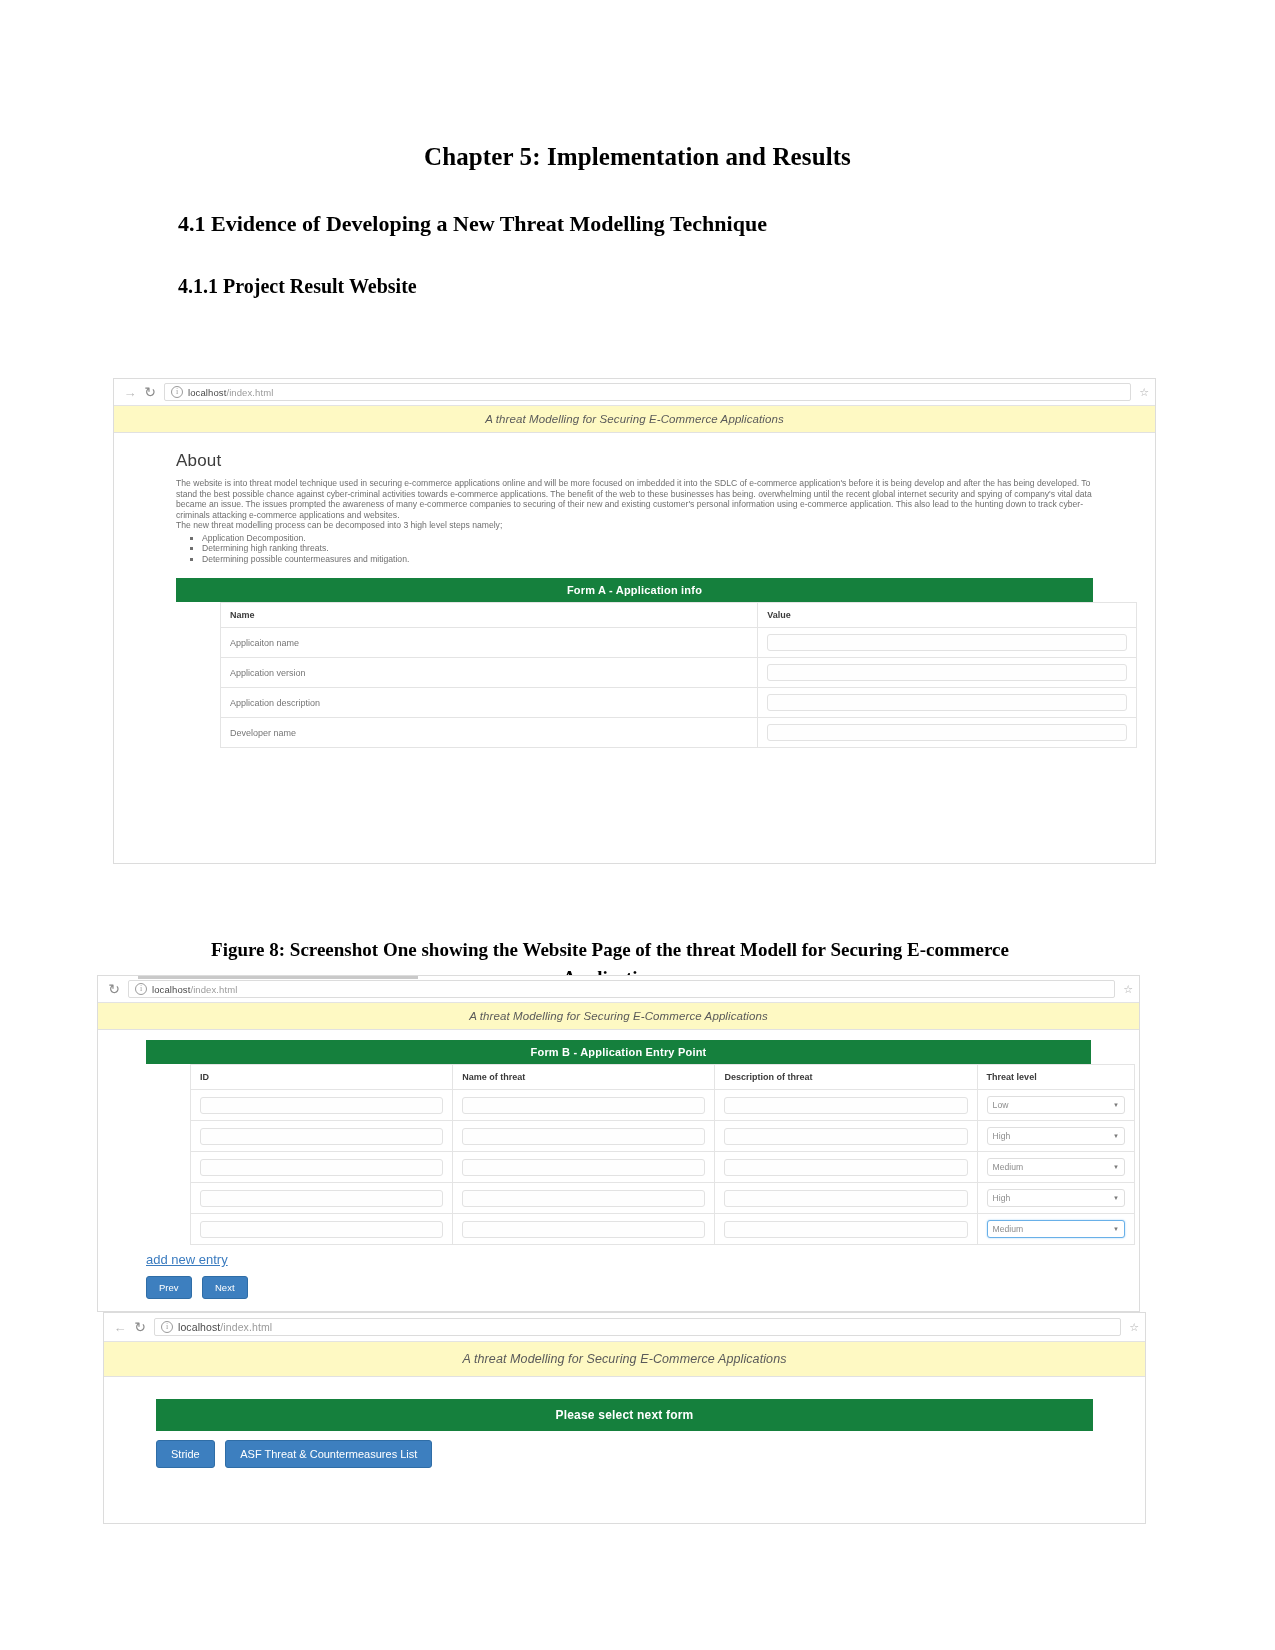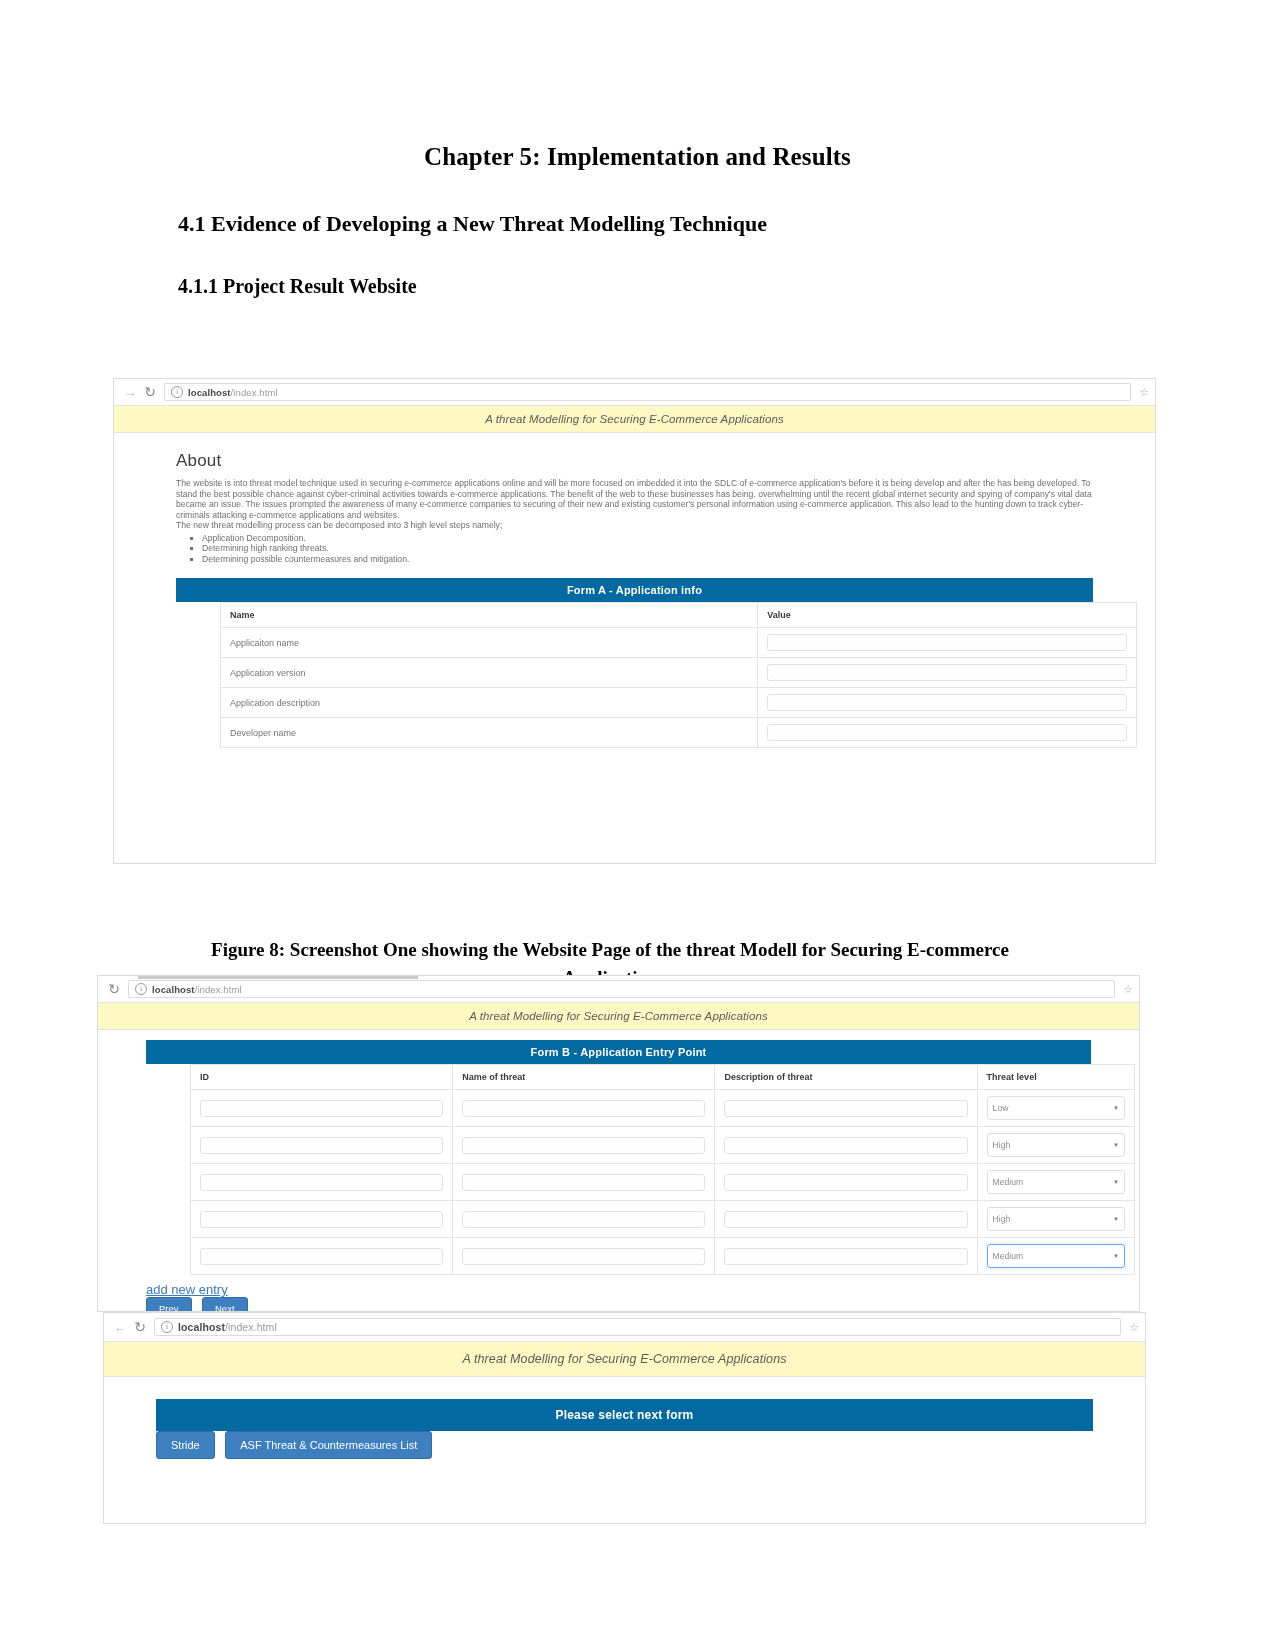--- a/index.html
+++ b/index.html
@@ -107,21 +107,21 @@
     margin-right: 5px;
     flex: 0 0 auto;
     font-family: "Liberation Serif", serif;
   }
   .url-text {
     font-size: 9.5px;
     color: #9b9b9b;
     letter-spacing: 0.1px;
     white-space: nowrap;
   }
-  .url-text b { color: #4a4a4a; font-weight: bold; text-align: right; }
+  .url-text b { color: #4a4a4a; font-weight: normal; text-align: right; }
   .star-ico { color: #b0b0b0; font-size: 11px; flex: 0 0 auto; padding-left: 4px; }
 
   .site-bar {
     background: #fef9c3;
     border-top: 1px solid #e3e3e3;
     border-bottom: 1px solid #e1e1e1;
     text-align: center;
     font-size: 11.5px;
     color: #5a5a5a;
     padding: 7px 0;
@@ -150,21 +150,21 @@
     margin: 2px 0 0 0;
     padding-left: 26px;
     font-size: 8.6px;
     line-height: 10.4px;
     color: #6f6f6f;
   }
   .web-ul li { list-style: square; }
 
   
   .panel-head {
-    background: #0369a1;
+    background: #15803d;
     color: #ffffff;
     text-align: center;
     font-size: 11px;
     font-weight: bold;
     padding: 6px 0;
     letter-spacing: 0.2px;
   }
   table.form-table {
     width: 100%;
     border-collapse: collapse;
@@ -195,21 +195,21 @@
     border: 1px solid #e2e2e2;
     border-radius: 3px;
     background: #fefefe;
     box-sizing: border-box;
   }
   .sel-input {
     display: flex;
     align-items: center;
     justify-content: space-between;
     width: 100%;
-    height: 24px;
+    height: 18px;
     border: 1px solid #dedede;
     border-radius: 3px;
     background: #fff;
     box-sizing: border-box;
     padding: 0 5px;
     font-size: 8.6px;
     color: #8d8d8d;
   }
   .sel-input.focused { border-color: #69b0e8; box-shadow: 0 0 2px #9fd0f5; }
   .sel-caret { font-size: 6px; color: #7a7a7a; }
@@ -223,21 +223,21 @@
   .btn {
     display: inline-block;
     background: #3d7fbf;
     color: #ffffff;
     font-size: 9.5px;
     border: 1px solid #2f6da6;
     border-radius: 3px;
     padding: 5px 12px;
     margin-right: 6px;
   }
-  .btn-row { }
+  .btn-row { margin-top: 9px; }
 
   
   #shot1 {
     left: 113px;
     top: 378px;
     width: 1041px;
     height: 484px;
     border: 1px solid #dcdcdc;
   }
   #shot1 .inner { height: 100%; overflow: hidden; }

